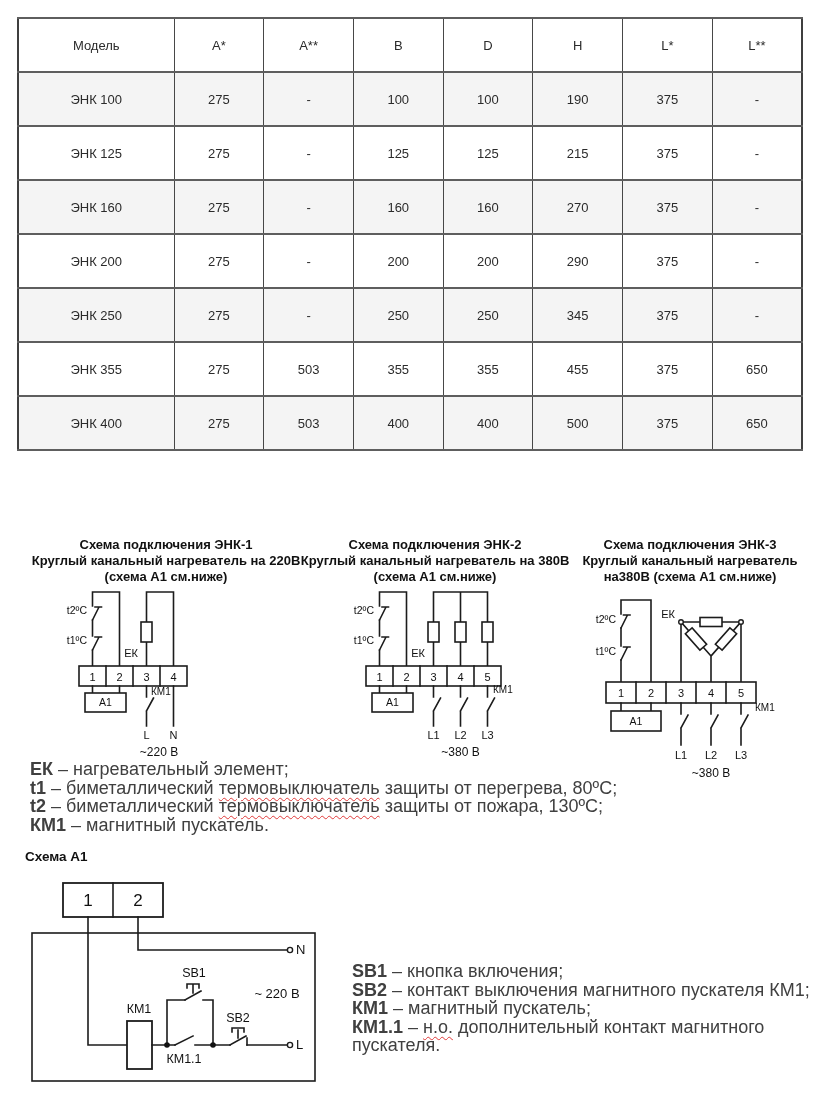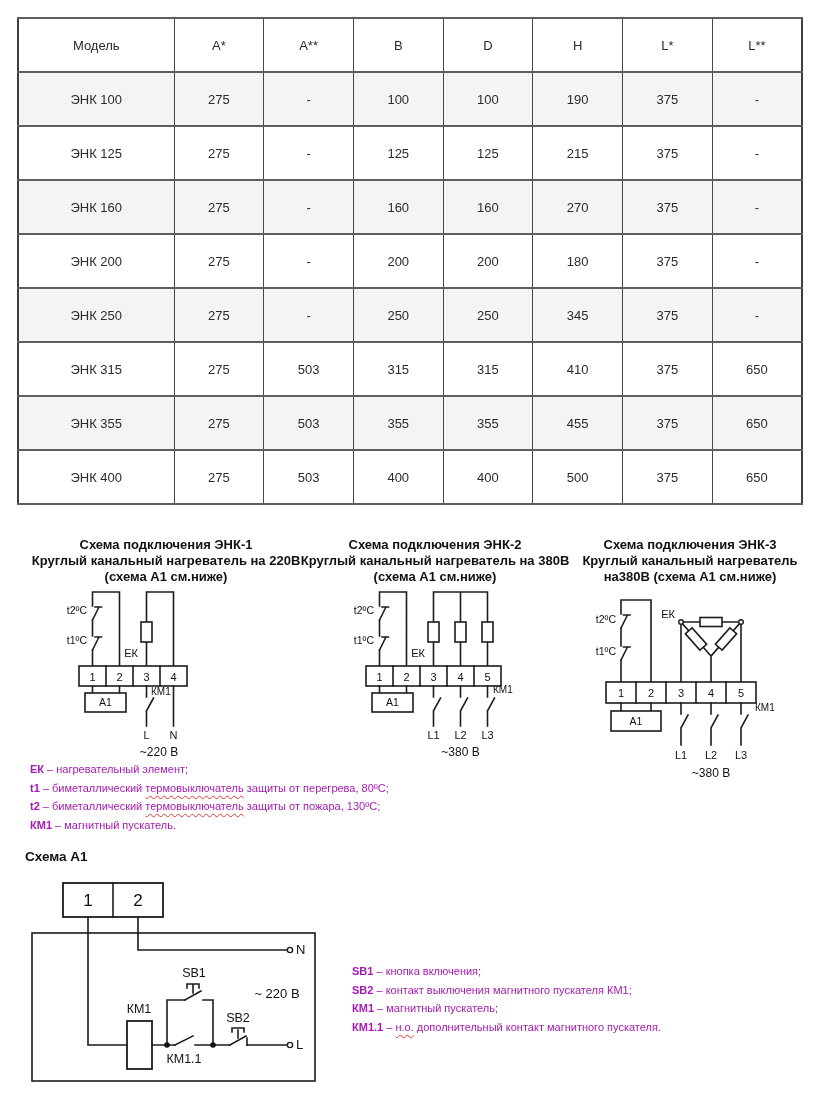--- a/index.html
+++ b/index.html
@@ -20,21 +20,21 @@
     text-align:center;font-weight:400;height:52px;padding:0;
   }
   .dim-table thead th{background:#ffffff}
   .dim-table tbody tr:nth-child(odd){background:#f4f4f4}
   
   .diag-title{
     position:absolute;text-align:center;font-weight:bold;
     font-size:13px;line-height:16px;color:#111;
   }
   
-  .legend{position:absolute;font-size:11px;line-height:18.5px;color:#a21caf}
+  .legend{position:absolute;font-size:18px;line-height:18.5px;color:#404040}
   .legend .term{font-weight:bold}
   .spellcheck{
     text-decoration-line:underline;
     text-decoration-style:wavy;
     text-decoration-color:#e03a3a;
     text-decoration-thickness:1px;
     text-underline-offset:3px;
     text-align:right;
   }
   .schema-title{position:absolute;font-weight:bold;font-size:13.5px;text-align:left;color:#111}
@@ -96,43 +96,33 @@
         <td>270</td>
         <td>375</td>
         <td>-</td>
       </tr>
       <tr>
         <td>ЭНК 200</td>
         <td>275</td>
         <td>-</td>
         <td>200</td>
         <td>200</td>
-        <td>180</td>
+        <td>290</td>
         <td>375</td>
         <td>-</td>
       </tr>
       <tr>
         <td>ЭНК 250</td>
         <td>275</td>
         <td>-</td>
         <td>250</td>
         <td>250</td>
         <td>345</td>
         <td>375</td>
         <td>-</td>
-      </tr>
-      <tr>
-        <td>ЭНК 315</td>
-        <td>275</td>
-        <td>503</td>
-        <td>315</td>
-        <td>315</td>
-        <td>410</td>
-        <td>375</td>
-        <td>650</td>
       </tr>
       <tr>
         <td>ЭНК 355</td>
         <td>275</td>
         <td>503</td>
         <td>355</td>
         <td>355</td>
         <td>455</td>
         <td>375</td>
         <td>650</td>

